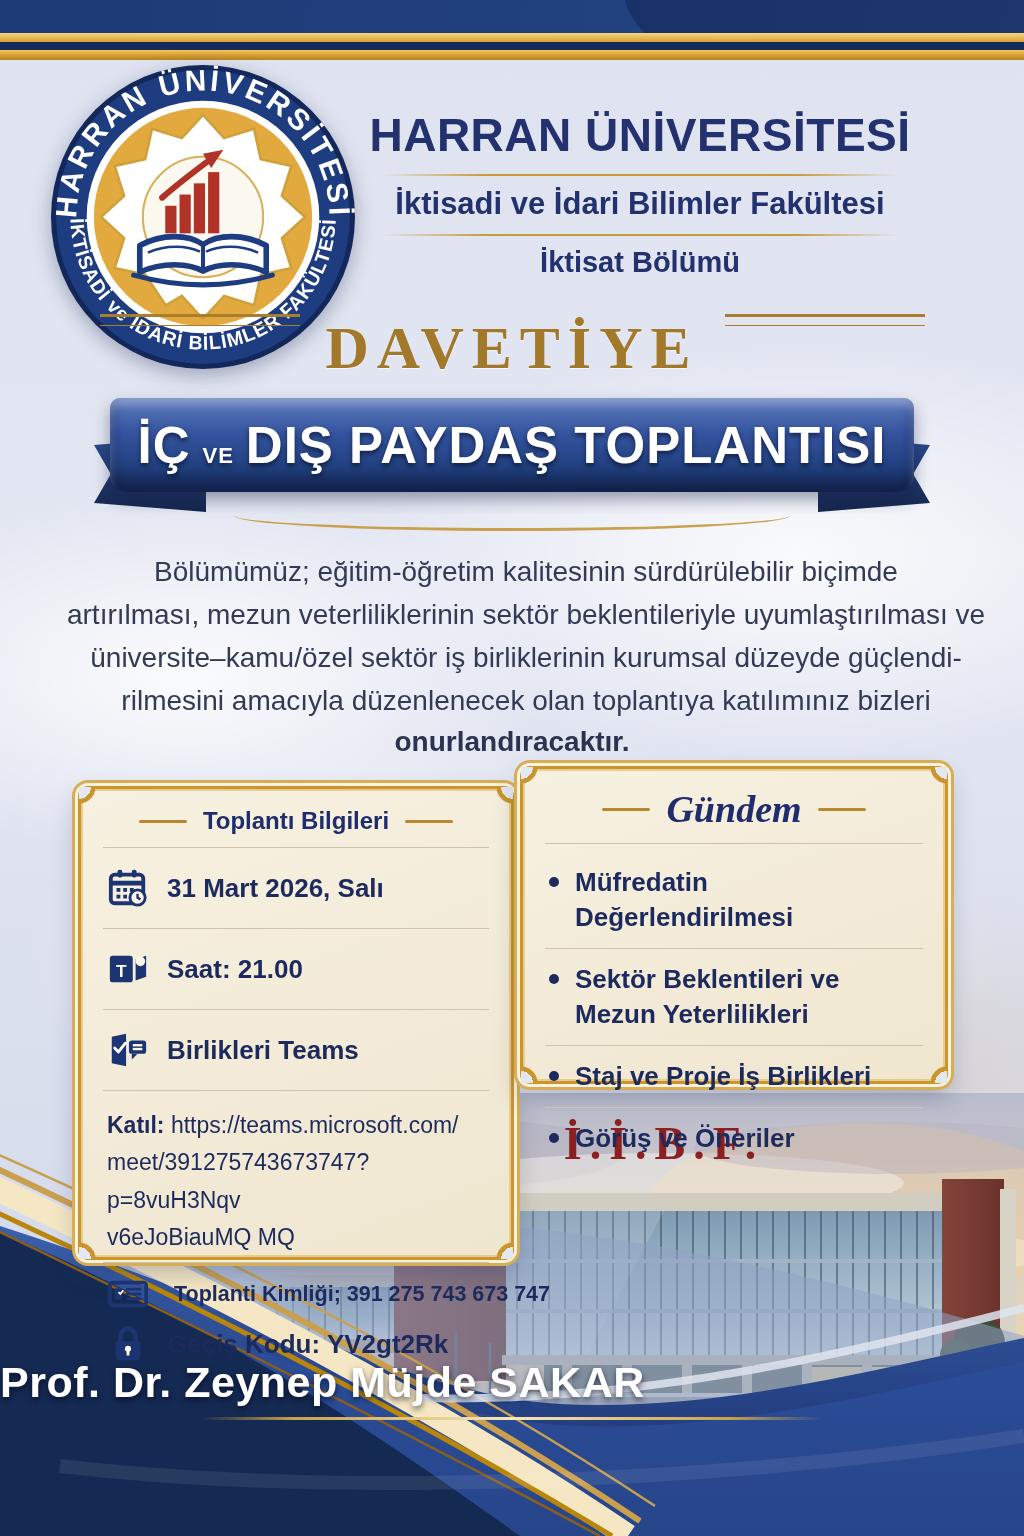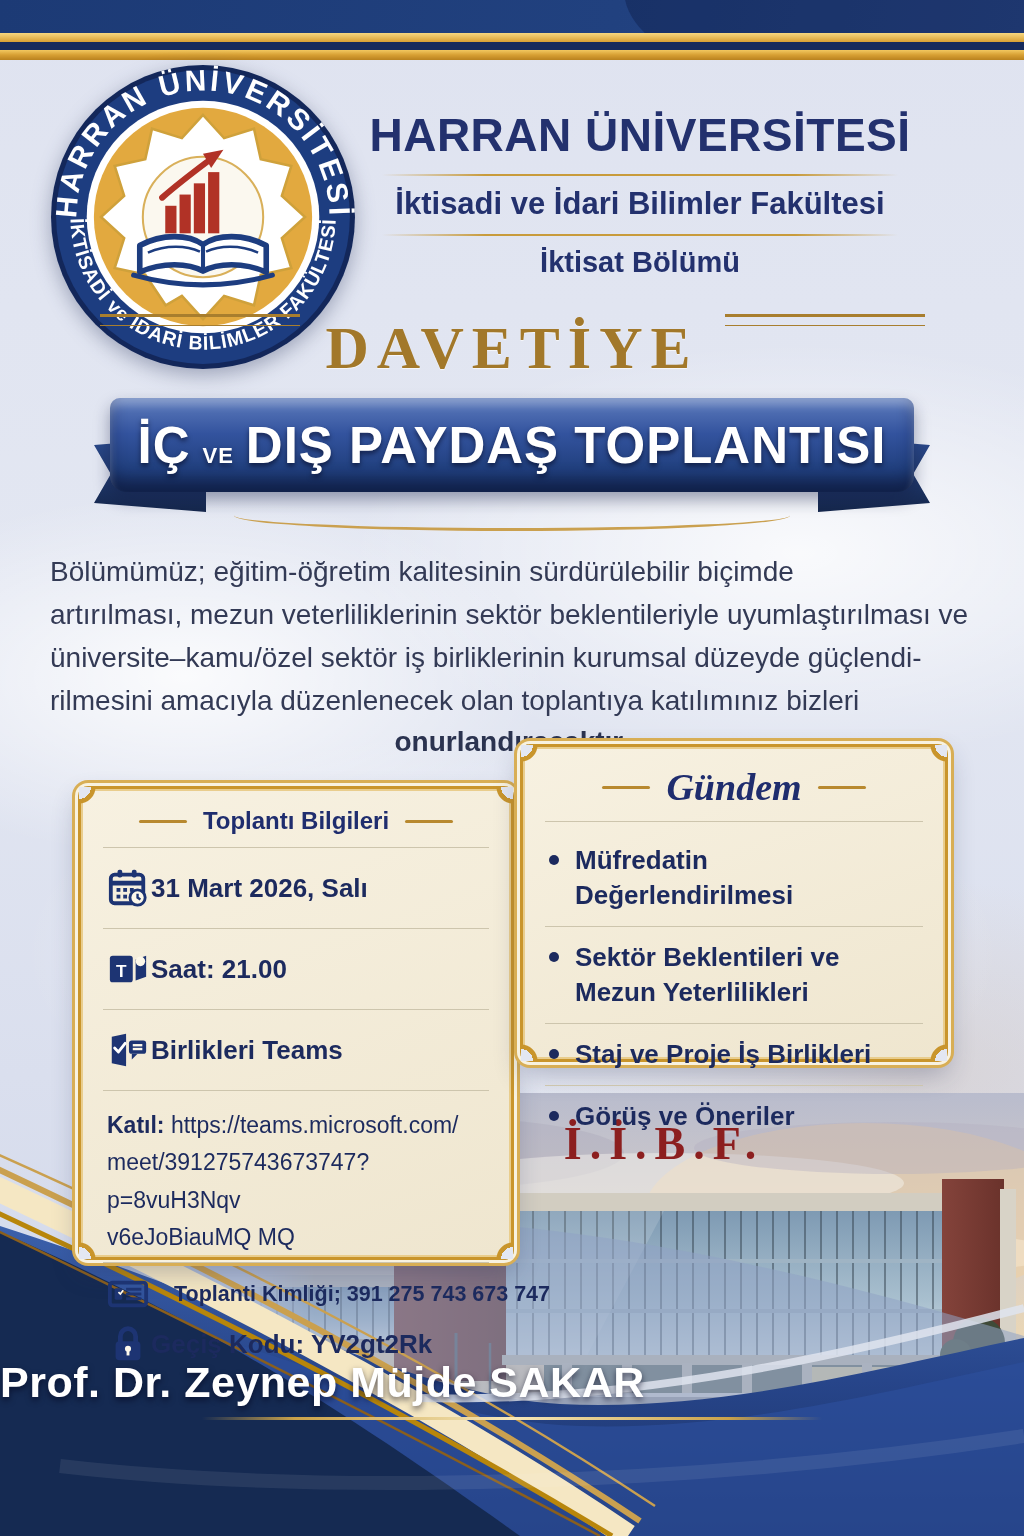--- a/index.html
+++ b/index.html
@@ -38,40 +38,40 @@
   .fold-left{left:0;clip-path:polygon(0 12%,100% 0,100% 100%,0 88%,15% 50%);}
   .fold-right{right:0;clip-path:polygon(0 0,100% 12%,85% 50%,100% 88%,0 100%);}
   .band{position:absolute;left:16px;right:16px;top:0;height:94px;border-radius:10px 10px 16px 16px;
     background:linear-gradient(180deg,#5e7cbd 0%,#33539e 38%,#21407f 75%,#1a3162 100%);
     box-shadow:inset 0 7px 9px rgba(255,255,255,.28),inset 0 -12px 16px rgba(5,12,40,.45),0 8px 16px rgba(20,30,70,.4);
     display:flex;align-items:center;justify-content:center;}
   .band-text{color:#fff;font-weight:bold;font-size:51px;letter-spacing:1px;text-shadow:0 3px 5px rgba(0,0,20,.55);white-space:nowrap;}
   .band-text .small-ve{font-variant:small-caps;font-size:32px;margin:0 12px;}
   .ribbon-curve{position:absolute;left:140px;right:140px;top:102px;height:28px;border-bottom:3px solid #caa04f;border-radius:50%;}
   
-  .body-text{position:absolute;top:550px;left:50px;width:924px;font-size:28px;line-height:1.54;color:#333a55;white-space:pre-line;}
+  .body-text{position:absolute;top:550px;left:64px;width:924px;text-align:center;font-size:28px;line-height:1.54;color:#333a55;white-space:pre-line;}
   .body-emphasis{position:absolute;top:726px;left:50px;width:924px;text-align:center;font-size:28px;font-weight:bold;color:#2b3350;}
   
   .panel{position:absolute;z-index:3;background:linear-gradient(160deg,#f7f1e1,#efe6cf);
     border:3px solid #c9952c;border-radius:10px;
     box-shadow:0 0 0 3px #f8f2e0,0 0 0 6px #d8ae55,0 12px 26px rgba(40,50,90,.3),inset 0 0 0 2px #e9cd8d;}
   .notch{position:absolute;width:24px;height:24px;pointer-events:none;}
   .notch.tl{left:-2px;top:-2px;background:radial-gradient(circle at 0 0,#e3e7f2 0 12px,#c9952c 12px 16px,rgba(0,0,0,0) 17px);}
   .notch.tr{right:-2px;top:-2px;background:radial-gradient(circle at 100% 0,#e3e7f2 0 12px,#c9952c 12px 16px,rgba(0,0,0,0) 17px);}
   .notch.bl{left:-2px;bottom:-2px;background:radial-gradient(circle at 0 100%,#e3e7f2 0 12px,#c9952c 12px 16px,rgba(0,0,0,0) 17px);}
   .notch.br{right:-2px;bottom:-2px;background:radial-gradient(circle at 100% 100%,#e3e7f2 0 12px,#c9952c 12px 16px,rgba(0,0,0,0) 17px);}
   .panel-left{left:78px;top:786px;width:430px;height:468px;}
-  .panel-right{left:520px;top:744px;width:422px;height:312px;}
+  .panel-right{left:520px;top:766px;width:422px;height:312px;}
   .panel-title{display:flex;align-items:center;justify-content:center;gap:16px;margin-top:18px;color:#1f2d6e;}
   .panel-title .label{font-size:24px;font-weight:bold;}
   .panel-right .panel-title .label{font-family:"Liberation Serif","DejaVu Serif",serif;font-style:italic;font-size:38px;}
   .dash{width:48px;height:3px;background:#b8892f;border-radius:2px;}
   .hr{height:1px;background:#cdc5ad;margin:12px 22px;}
   .hr-tight{height:1px;background:#cdc5ad;margin:4px 22px;}
-  .info-row{display:flex;align-items:center;gap:2px;padding:7px 26px;color:#1c2a5e;font-weight:bold;font-size:26px;}
+  .info-row{display:flex;align-items:center;gap:18px;padding:7px 26px;color:#1c2a5e;font-weight:bold;font-size:26px;}
   .info-row .ic{flex:none;width:42px;height:42px;}
   .join{padding:4px 26px 2px;font-size:23px;color:#1c2a5e;line-height:1.62;}
   .join .lbl{font-weight:bold;}
   .id-row{font-size:21.5px;white-space:nowrap;padding:6px 20px 6px 26px;gap:25px;}
   .agenda-item{display:flex;gap:16px;padding:9px 26px;font-size:26px;color:#1c2a5e;font-weight:600;white-space:pre-line;line-height:1.35;}
   .agenda-item .dot{flex:none;width:10px;height:10px;border-radius:50%;background:#1c2a5e;margin-top:12px;}
   
   .photo{position:absolute;right:0;top:1093px;width:780px;height:340px;z-index:1;
     -webkit-mask-image:linear-gradient(90deg,rgba(0,0,0,0),#000 70px);mask-image:linear-gradient(90deg,rgba(0,0,0,0),#000 70px);}
   .photo svg{width:100%;height:100%;}

